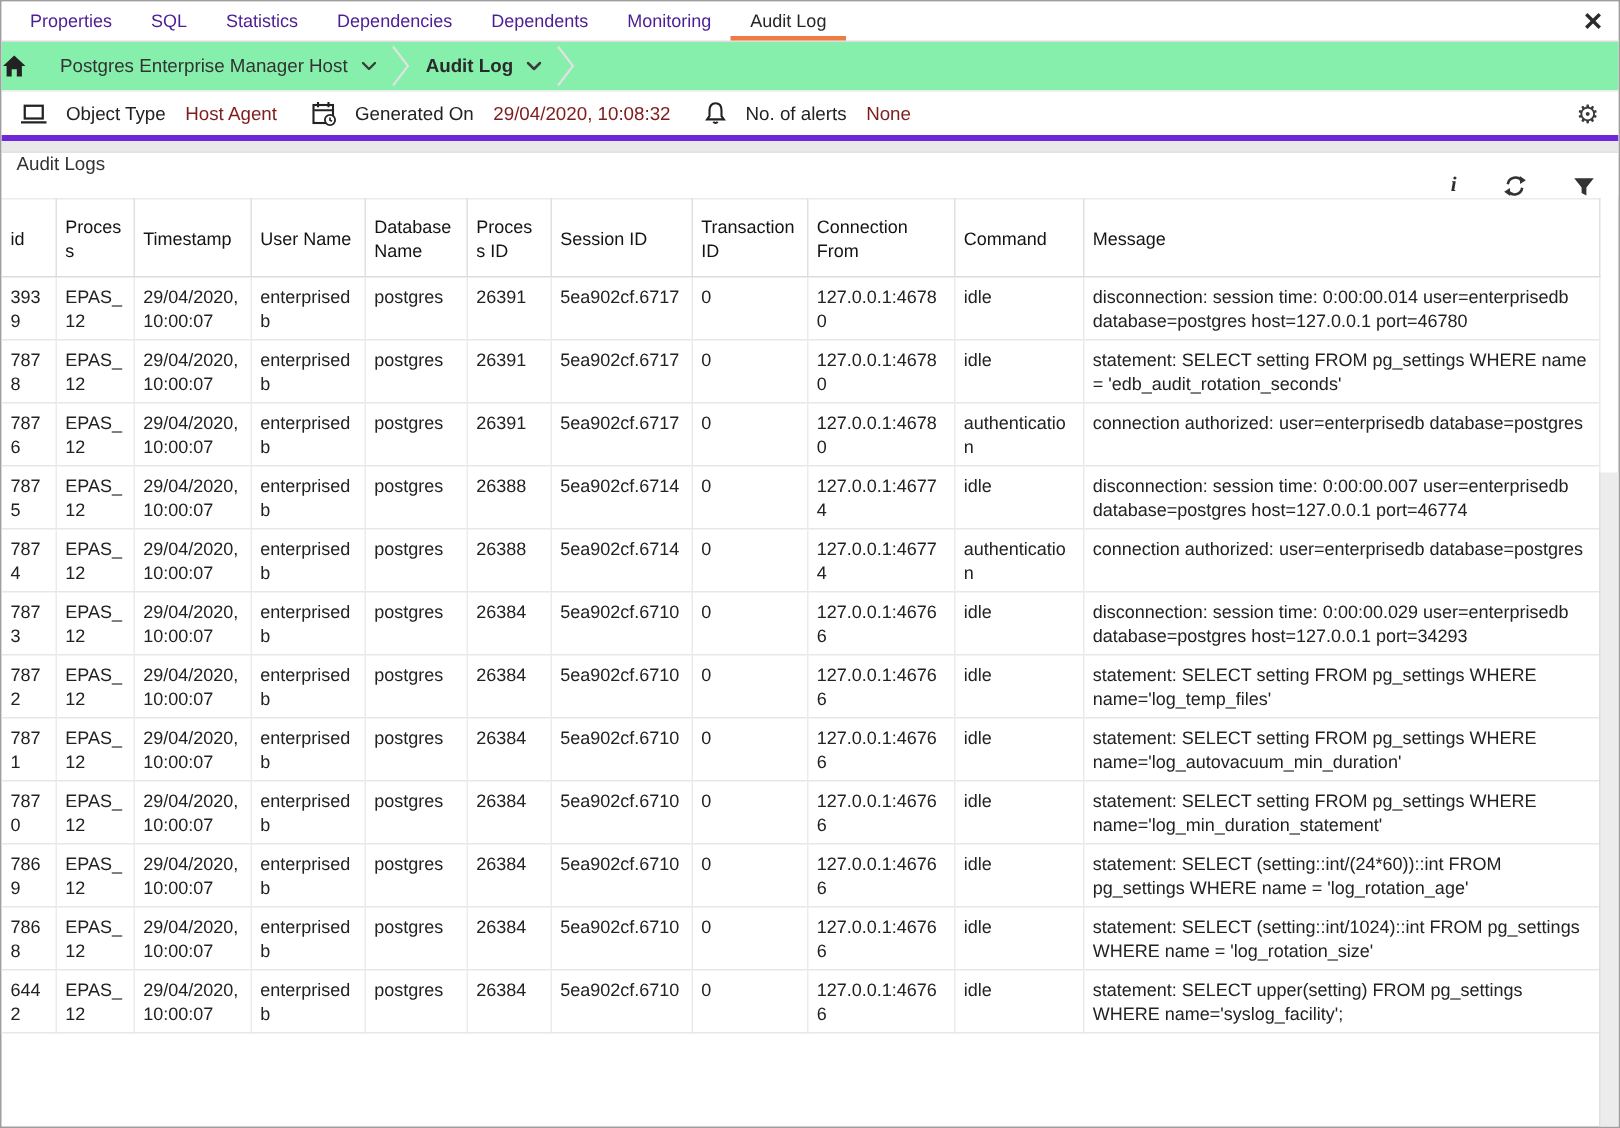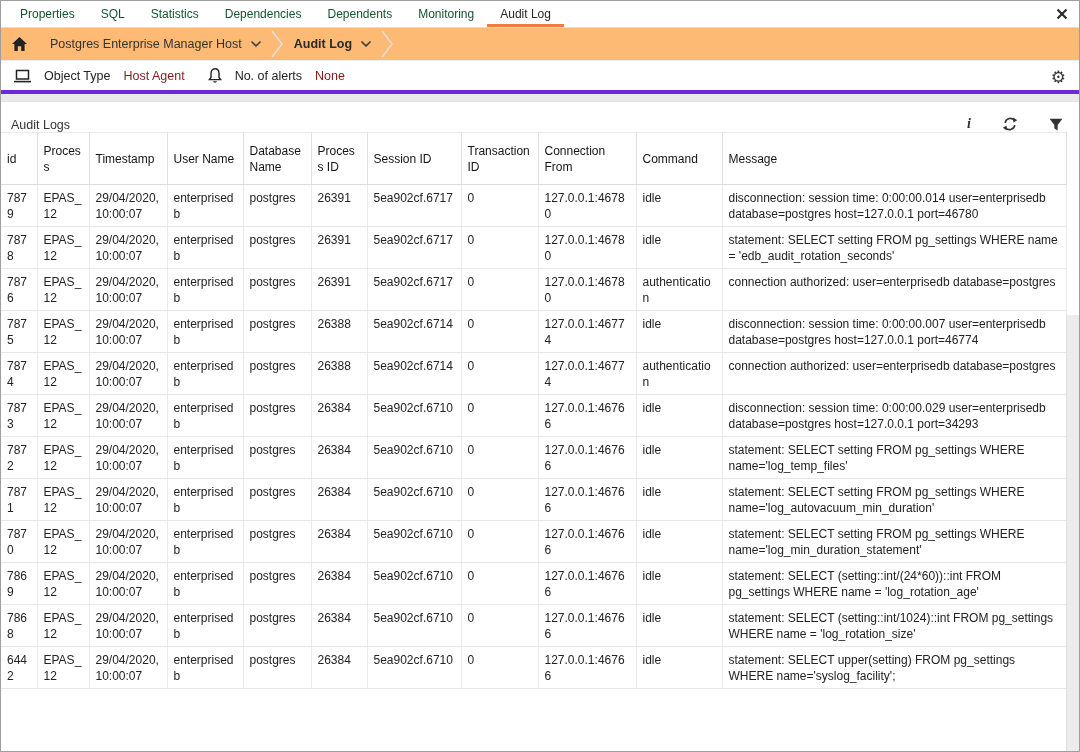--- a/index.html
+++ b/index.html
@@ -5,48 +5,48 @@
   * { box-sizing: border-box; margin: 0; padding: 0; }
   html,body { background:#fff; }
   body { font-family:"Liberation Sans", sans-serif; }
   .window { position:relative; width:1080px; height:752px; border:1px solid #9e9e9e;
             background:#fff; overflow:hidden; }
 
   
   .tabbar { height:27px; display:flex; align-items:stretch; border-bottom:1px solid #dcdcdc;
             padding-left:6px; position:relative; background:#fff; }
   .tabitems { display:flex; align-items:stretch; }
-  .tab { font-size:12px; color:#14532d; padding:3px 13px 0; display:flex; align-items:center;
+  .tab { font-size:12px; color:#4c1d95; padding:3px 13px 0; display:flex; align-items:center;
          border-bottom:3px solid transparent; cursor:pointer; white-space:nowrap; }
   .tab.active { border-bottom-color: var(--accent, #ee7b41); color:#262626; }
   .closebtn { position:absolute; right:10px; top:6px; width:14px; height:14px; cursor:pointer; }
 
   
-  .breadcrumb { height:33px; display:flex; align-items:center; padding-left:10px;
-                border-bottom:1px solid #ececec; font-size:12.5px; color:#333; background:#fdba74; }
+  .breadcrumb { height:33px; display:flex; align-items:center; 
+                border-bottom:1px solid #ececec; font-size:12.5px; color:#333; background:#86efac; }
   .homeicon { margin-right:14px; display:flex; align-items:center; cursor:pointer; }
   .crumb { display:flex; align-items:center; gap:9px; padding:0 8px; cursor:pointer; }
   .crumb.bold { font-weight:bold; color:#2a2a2a; }
   .crumbsep { display:flex; align-items:center; margin:0 2px; }
 
   
   .infobar { height:33px; display:flex; align-items:center; padding-left:12px;
              border-bottom:4px solid #6d28d9; font-size:12.5px; color:#222; position:relative; background:#fff; }
   .igroup { display:flex; align-items:center; margin-right:22px; }
   .igroup .ic { display:flex; align-items:center; margin-right:12px; }
   .igroup .lbl { margin-right:13px; white-space:nowrap; }
   .igroup .val { white-space:nowrap; color:#7f1d1d; }
   .gearbtn { position:absolute; right:13px; top:6px; cursor:pointer; font-family:"DejaVu Sans",sans-serif;
              font-size:17px; line-height:20px; color:#3a3a3a; font-weight:bold; }
 
   .gapstrip { height:8px; background:#e9e9e9; border-bottom:1px solid #e2e2e2; }
 
   
-  .panelhead { height:30px; display:flex; align-items:flex-end; padding:0 16px 0 10px;
-               font-size:12.5px; color:#333; background:#fff; }
+  .panelhead { height:30px; display:flex; align-items:flex-start; padding:0 16px 0 10px;
+               font-size:12.5px; color:#333; background:#fff;flex-direction:column; }
   .panelicons { margin-left:auto; display:flex; align-items:center; gap:31px; }
   .iinfo { font-family:"Liberation Serif", serif; font-style:italic; font-weight:bold;
            font-size:14px; color:#2e2e2e; cursor:pointer; }
   .picon { cursor:pointer; display:flex; align-items:center; }
 
   
   .gridwrap { position:relative; }
   table.grid { width:1065px; border-collapse:collapse; table-layout:fixed; font-size:12px; color:#222; }
   .grid th { height:52px; font-weight:normal; text-align:left; vertical-align:middle;
              padding:2px 6px; border-right:1px solid #e0e0e0; border-bottom:1px solid #dcdcdc;
@@ -120,20 +120,34 @@
   <div class="infobar">
     <div class="igroup">
       <span class="ic">
         <svg width="19" height="16" viewBox="0 0 19 16">
           <rect x="3.5" y="2.5" width="12" height="8.5" fill="none" stroke="#222" stroke-width="1.5"></rect>
           <line x1="1" y1="13.6" x2="18" y2="13.6" stroke="#222" stroke-width="1.6"></line>
         </svg>
       </span>
       <span class="lbl">Object Type</span>
       <span class="val">Host Agent</span>
+    </div>
+    <div class="igroup">
+      <span class="ic">
+        <svg width="18" height="17" viewBox="0 0 18 17">
+          <rect x="2" y="3" width="13" height="12" fill="none" stroke="#222" stroke-width="1.4"></rect>
+          <line x1="5" y1="1" x2="5" y2="4.5" stroke="#222" stroke-width="1.4"></line>
+          <line x1="12" y1="1" x2="12" y2="4.5" stroke="#222" stroke-width="1.4"></line>
+          <line x1="2.5" y1="6.5" x2="14.5" y2="6.5" stroke="#222" stroke-width="1.2"></line>
+          <circle cx="13" cy="13" r="3.4" fill="#fff" stroke="#222" stroke-width="1.2"></circle>
+          <polyline points="13,11.4 13,13.2 14.4,13.8" fill="none" stroke="#222" stroke-width="1.1"></polyline>
+        </svg>
+      </span>
+      <span class="lbl">Generated On</span>
+      <span class="val">29/04/2020, 10:08:32</span>
     </div>
     <div class="igroup">
       <span class="ic">
         <svg width="16" height="17" viewBox="0 0 16 17">
           <path d="M8 1.8 C5.4 1.8 4 3.8 4 6.6 V10.4 L2.4 12.6 H13.6 L12 10.4 V6.6 C12 3.8 10.6 1.8 8 1.8 Z" fill="none" stroke="#222" stroke-width="1.4"></path>
           <path d="M6.6 14.2 A1.6 1.6 0 0 0 9.4 14.2" fill="none" stroke="#222" stroke-width="1.3"></path>
         </svg>
       </span>
       <span class="lbl">No. of alerts</span>
       <span class="val">None</span>
@@ -188,21 +202,21 @@
             <th>Process ID</th>
             <th>Session ID</th>
             <th>Transaction ID</th>
             <th>Connection From</th>
             <th>Command</th>
             <th>Message</th>
           </tr>
         </thead>
       <tbody>
           <tr>
-            <td>7879</td>
+            <td>3939</td>
             <td>EPAS_12</td>
             <td>29/04/2020, 10:00:07</td>
             <td>enterprisedb</td>
             <td>postgres</td>
             <td>26391</td>
             <td>5ea902cf.6717</td>
             <td>0</td>
             <td>127.0.0.1:46780</td>
             <td>idle</td>
             <td>disconnection: session time: 0:00:00.014 user=enterprisedb database=postgres host=127.0.0.1 port=46780</td>

